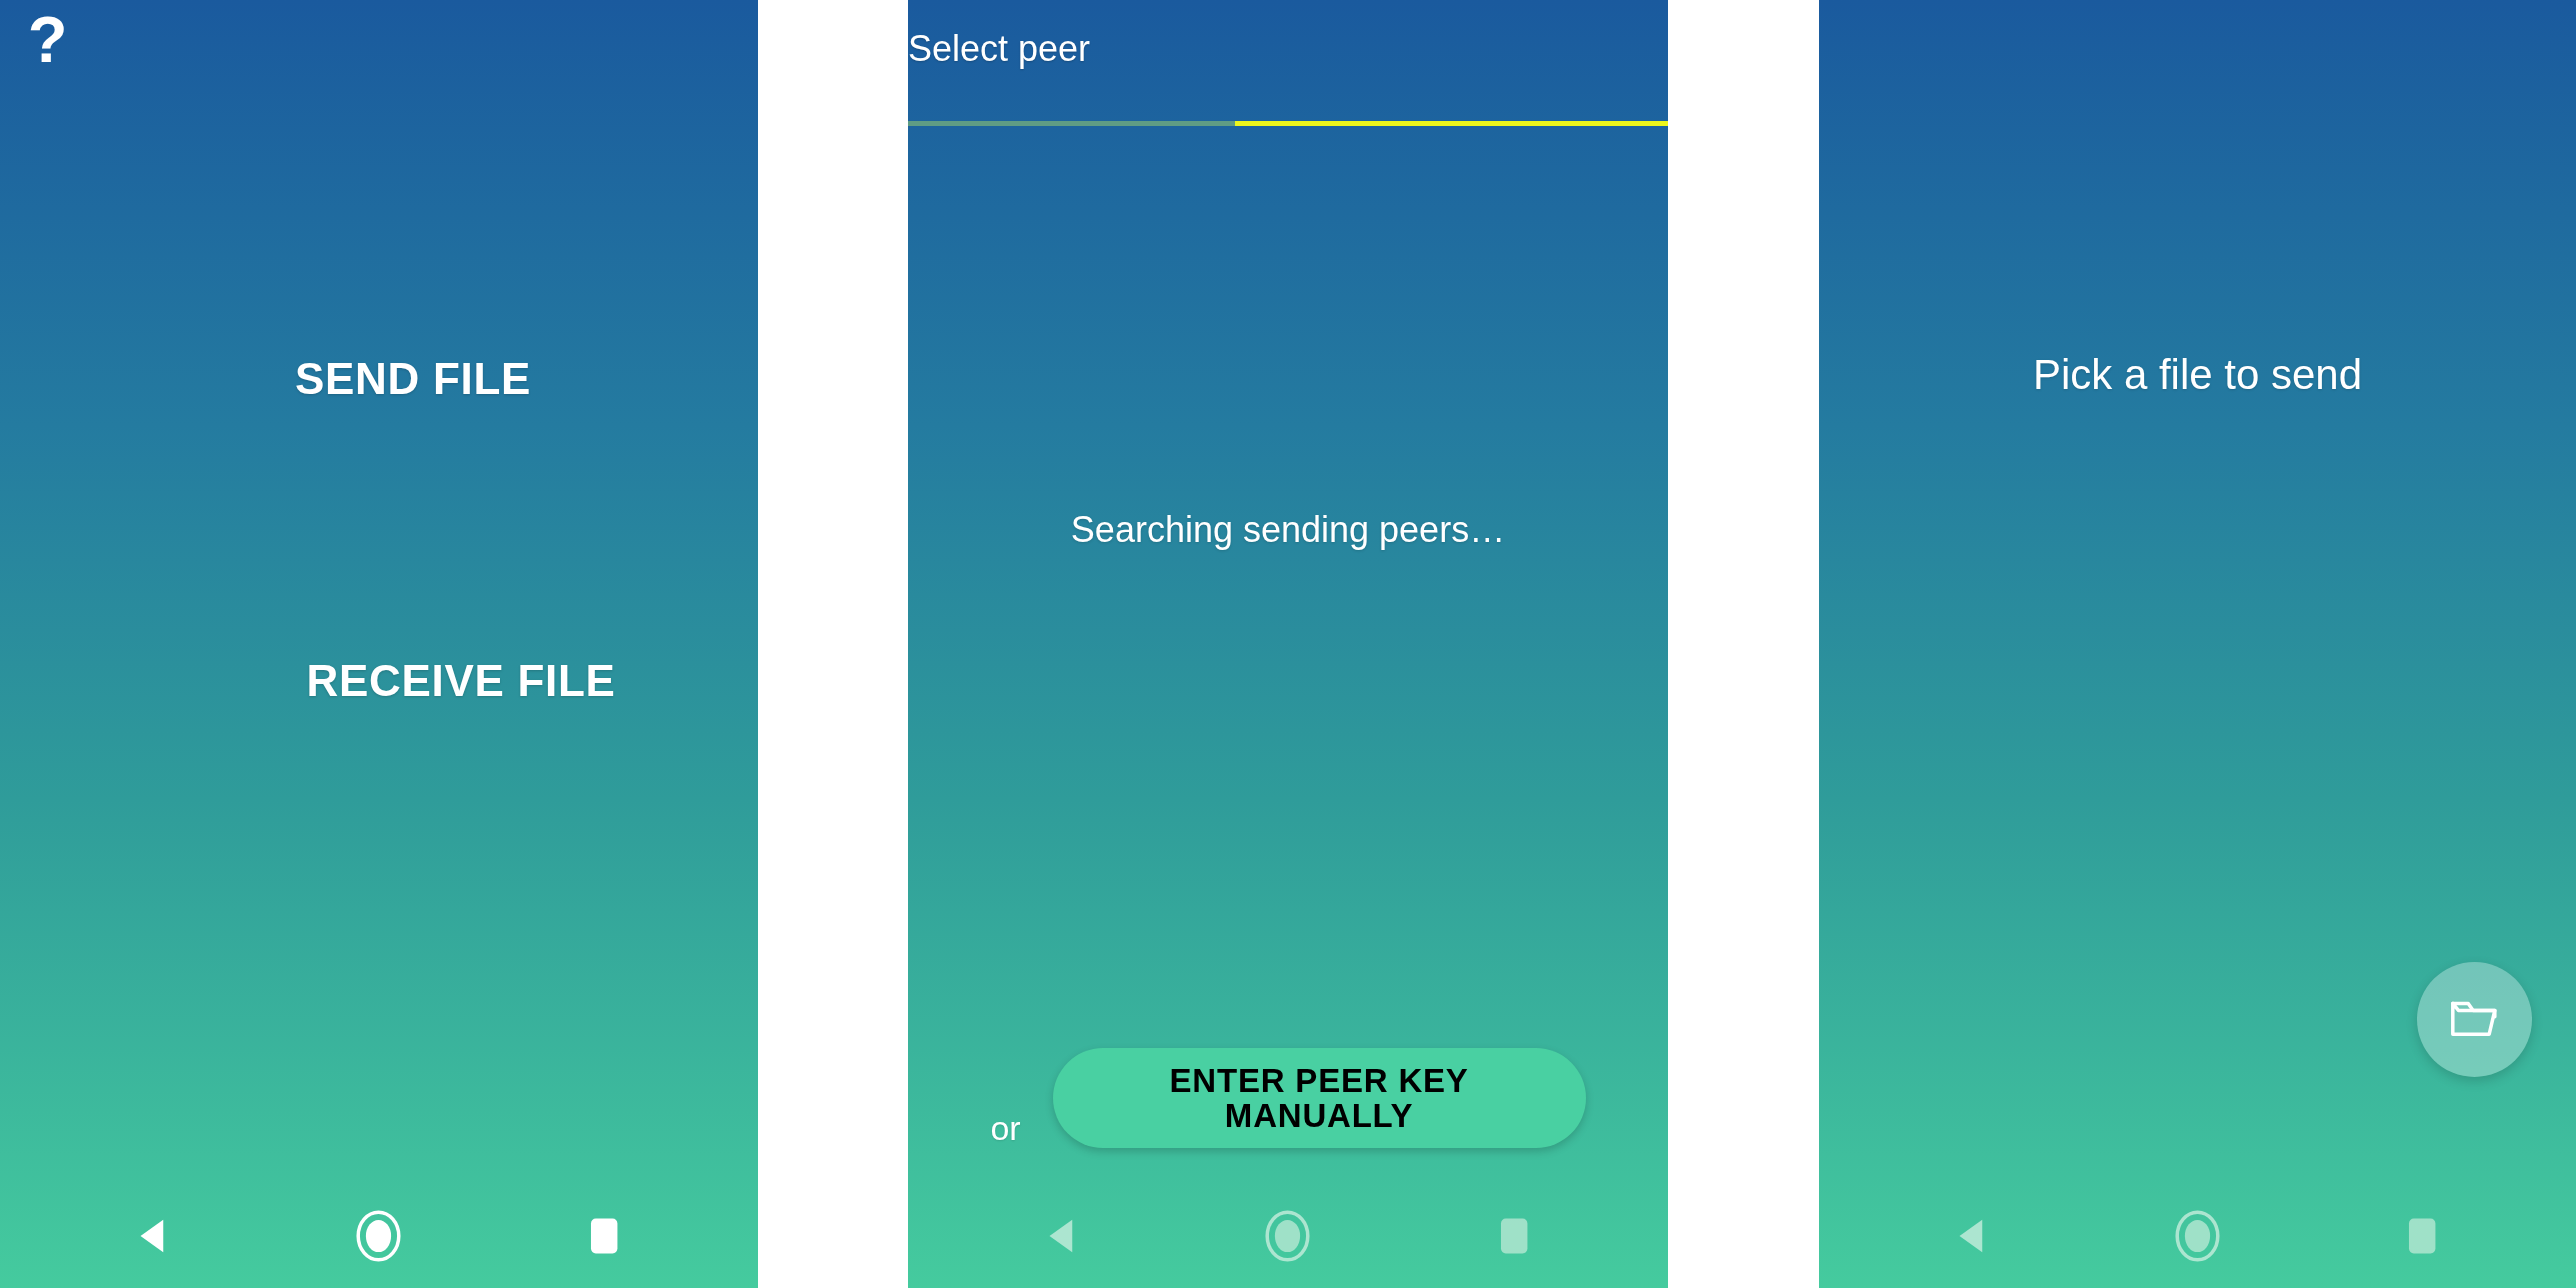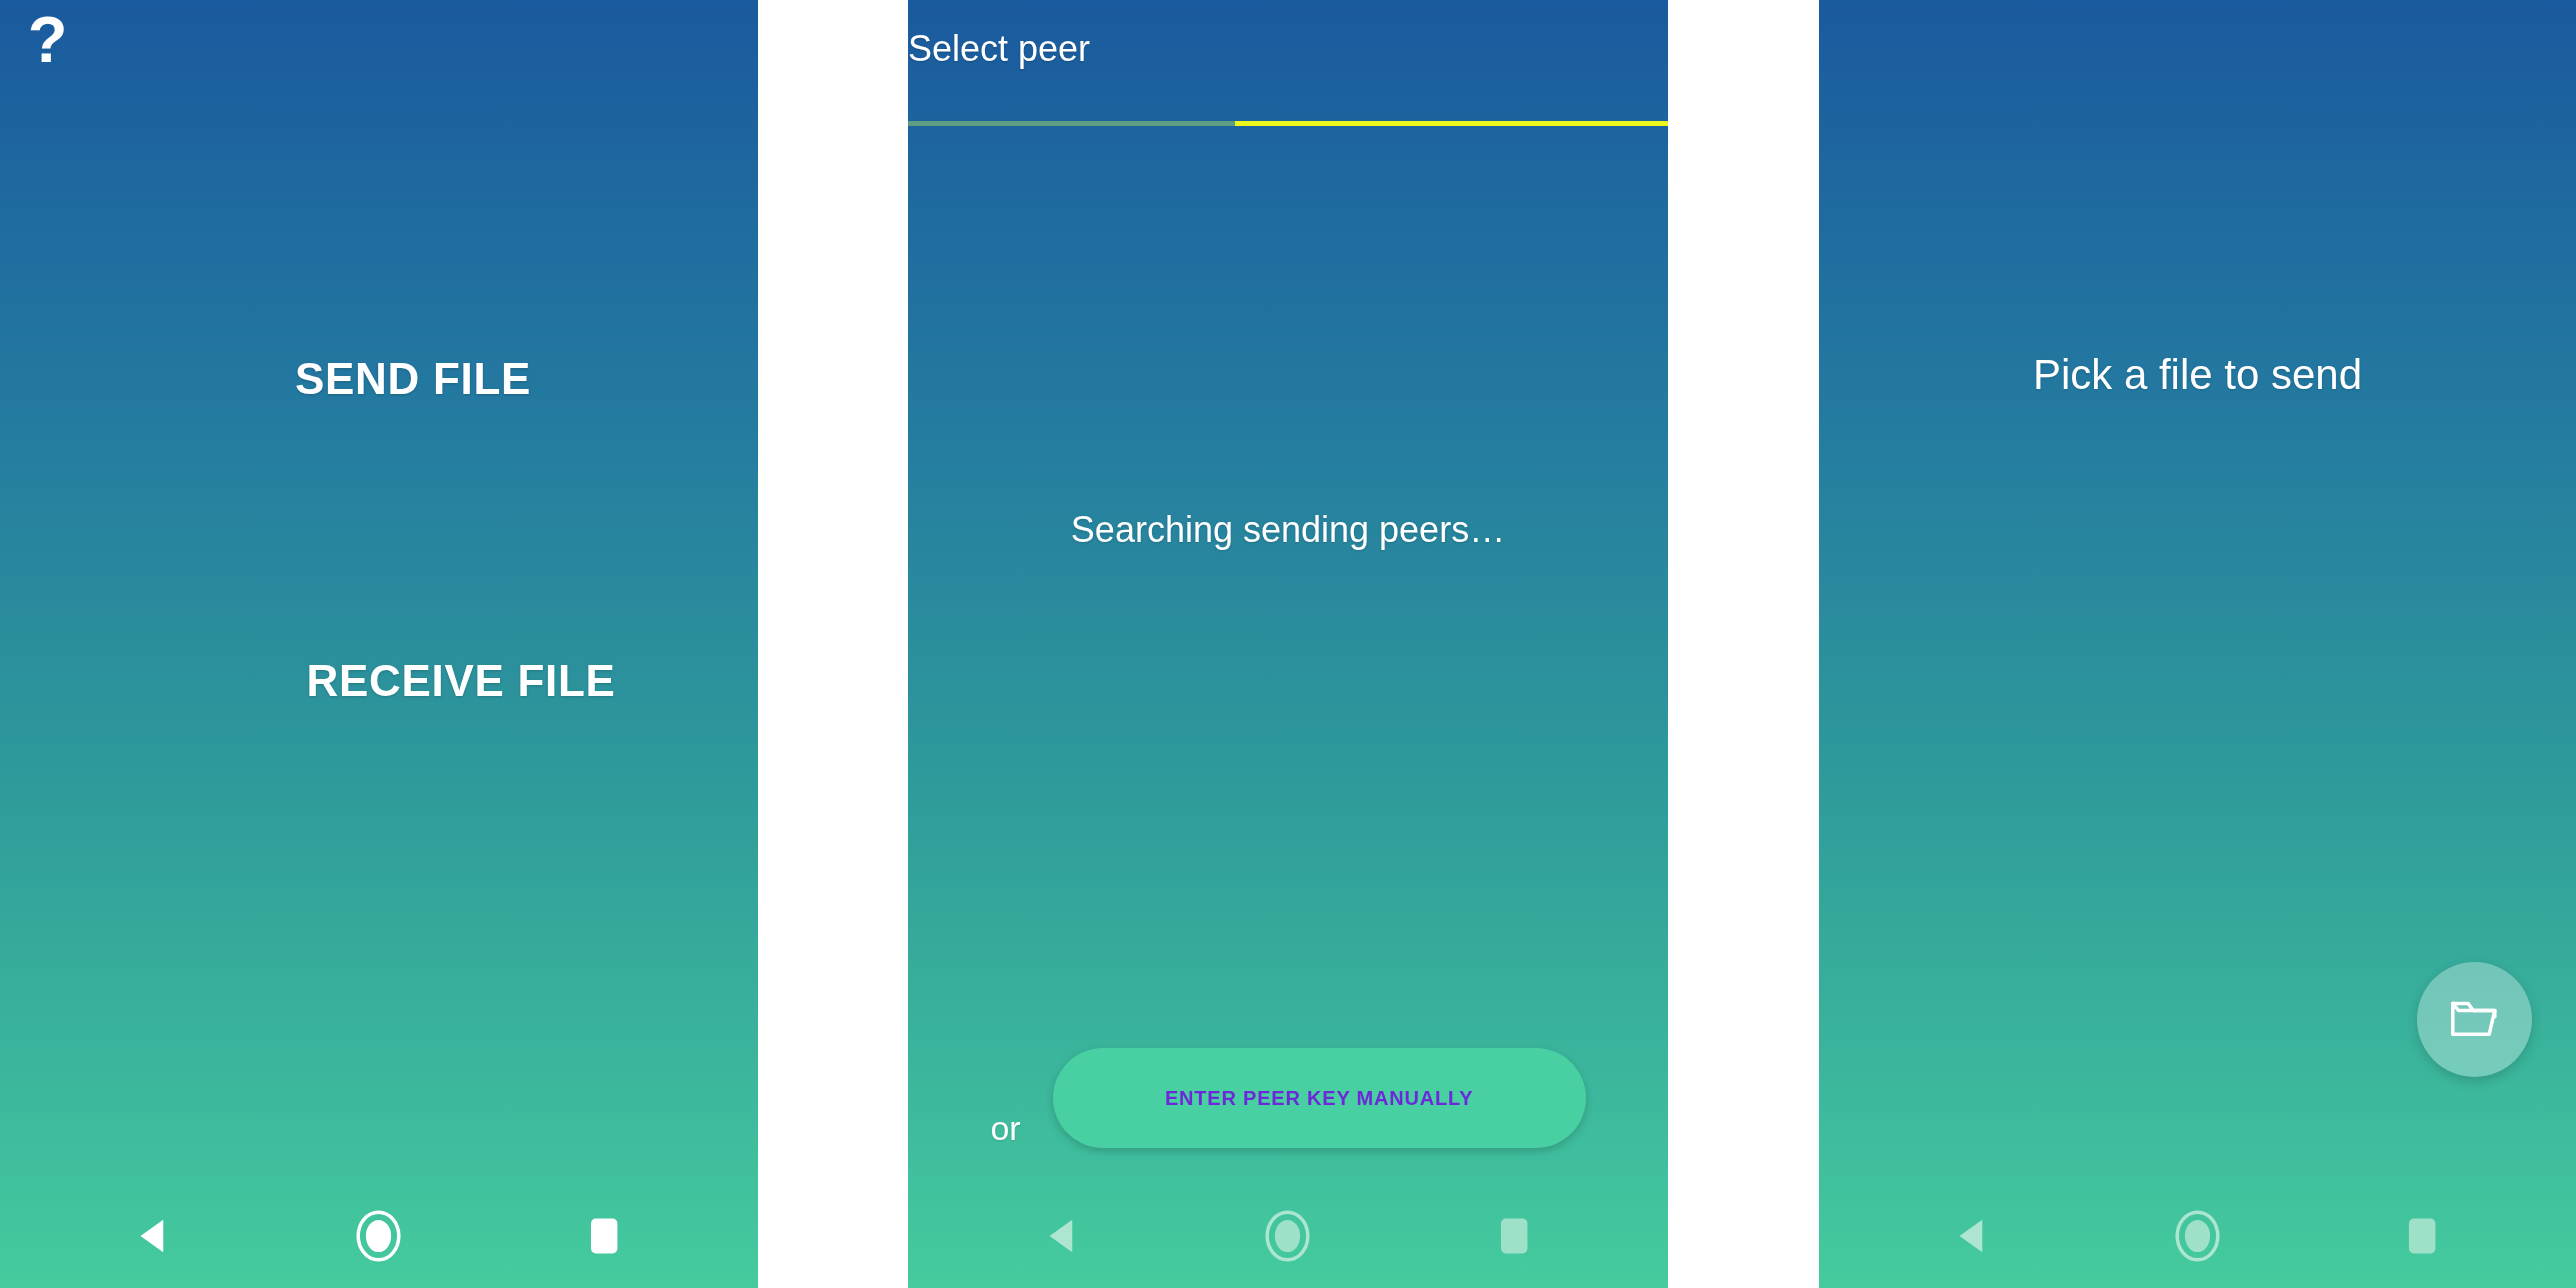--- a/index.html
+++ b/index.html
@@ -128,23 +128,23 @@
     color: #ffffff;
     font-size: 34px;
     text-shadow: 0 1.4px 2.1px rgba(0,0,0,0.12);
   }
   .manual-btn {
     width: 533px;
     height: 100px;
     border: none;
     border-radius: 52px;
     background: #49d0a2;
-    color: #6d28d9;
+    color: #000000;
     font-family: "Liberation Sans", sans-serif;
-    font-size: 20px;
+    font-size: 33px;
     font-weight: bold;
     letter-spacing: 0.8px;
     line-height: 35px;
     text-align: center;
     box-shadow: 0 3.5px 8.4px rgba(0,0,0,0.18);
     cursor: pointer;
     padding: 0 28px;
     box-sizing: border-box;
     display: flex;
     align-items: center;

